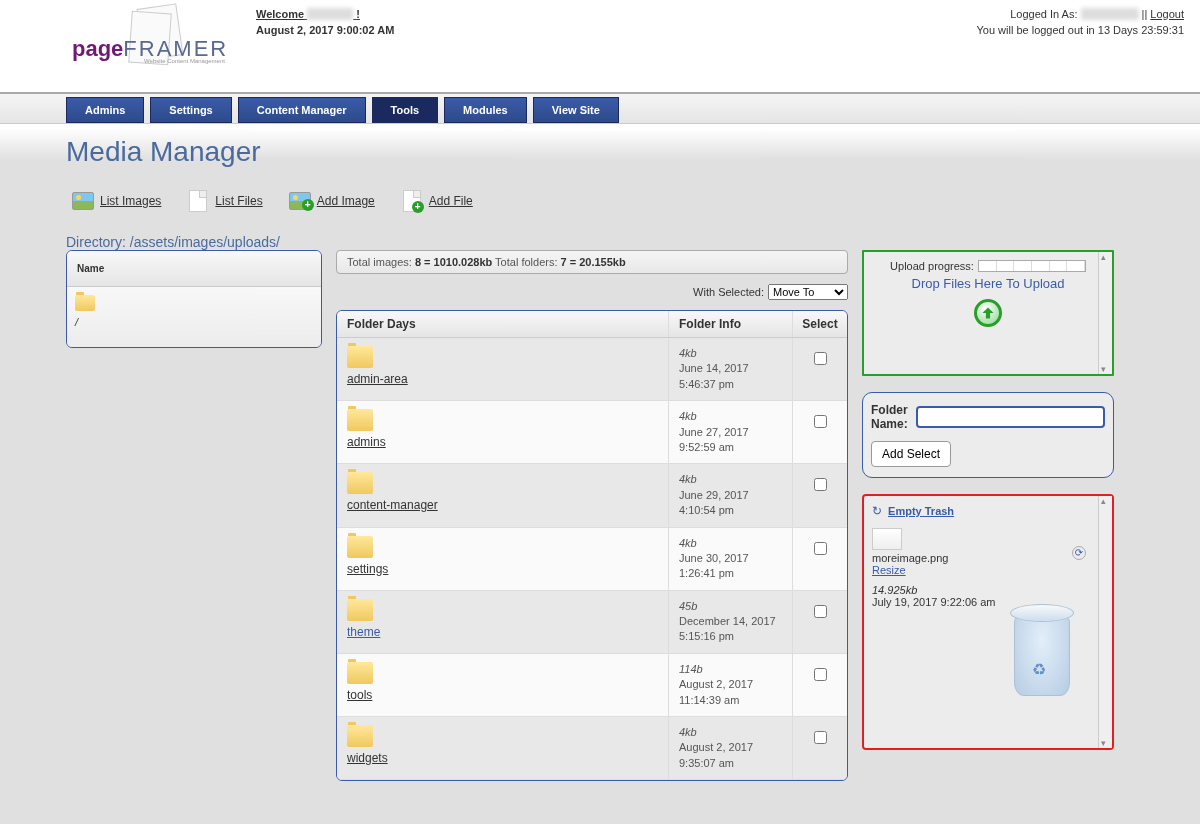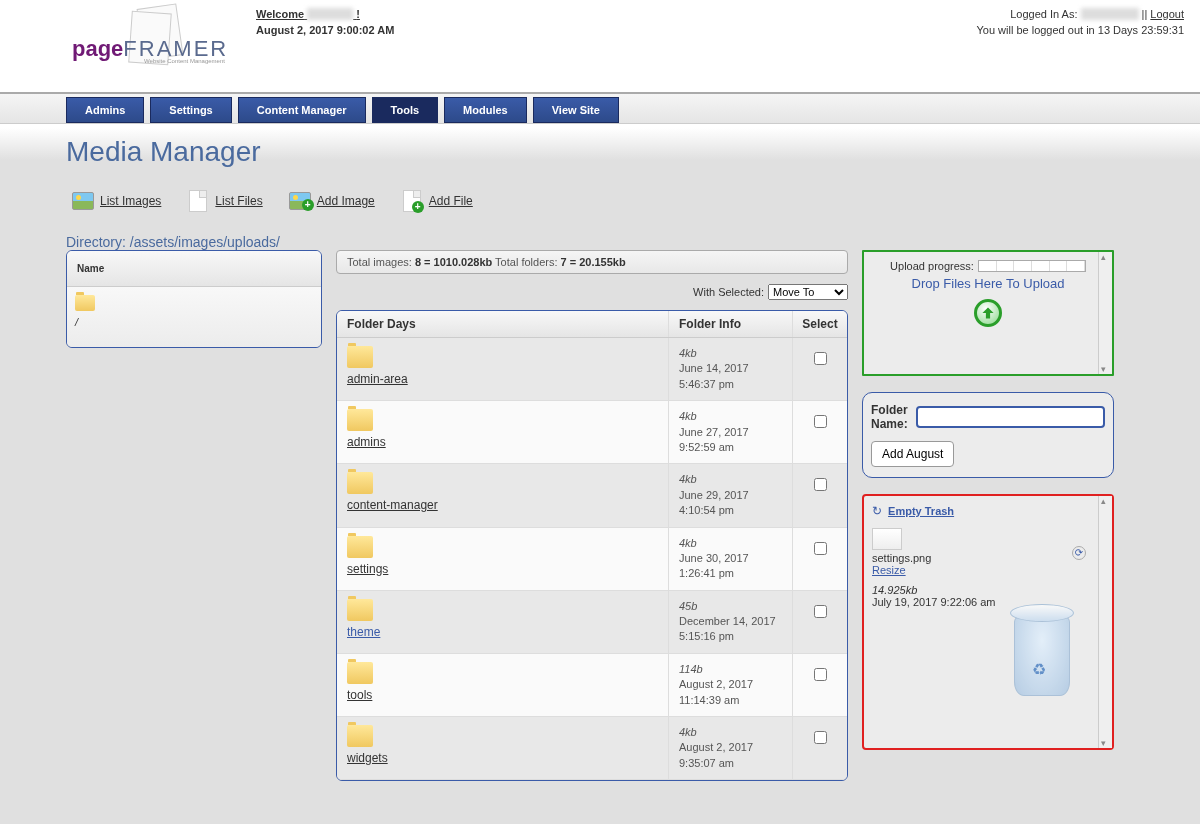--- a/index.html
+++ b/index.html
@@ -265,31 +265,31 @@
             </svg>
         </div>
         <div class="scrollbar-r"></div>
       </div>
 
       <div class="folder-name-panel">
         <div class="folder-name-row">
           <label>Folder Name:</label>
           <input type="text" style="">
         </div>
-        <button class="add-folder-btn">Add August</button>
+        <button class="add-folder-btn">Add Select</button>
       </div>
 
       <div class="trash-panel">
         <div class="trash-head">
           <span class="restore-icon">↻</span>
           <a class="empty-trash">Empty Trash</a>
         </div>
         <div class="trash-item">
           <div class="trash-item-thumb"></div>
-          <span>settings.png</span>
+          <span>moreimage.png</span>
           <a class="resize">Resize</a>
           <span class="size">14.925kb</span>
           <span class="date">July 19, 2017 9:22:06 am</span>
         </div>
         <div class="trash-refresh">⟳</div>
         <div class="trash-bin">
           <div class="bin-body"></div>
           <div class="bin-top"></div>
           <div class="bin-recycle">♻</div>
         </div>

